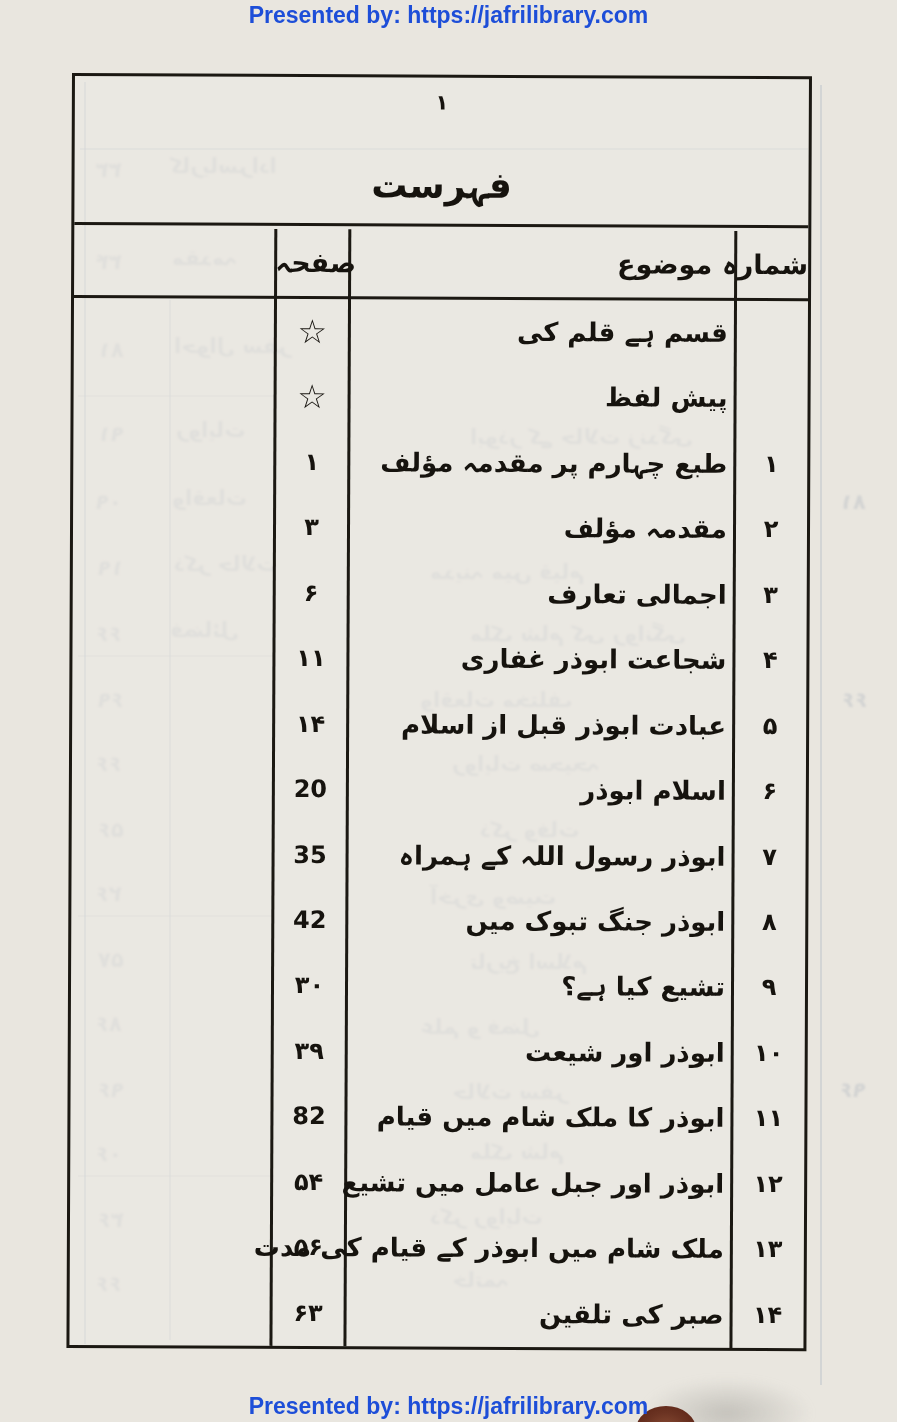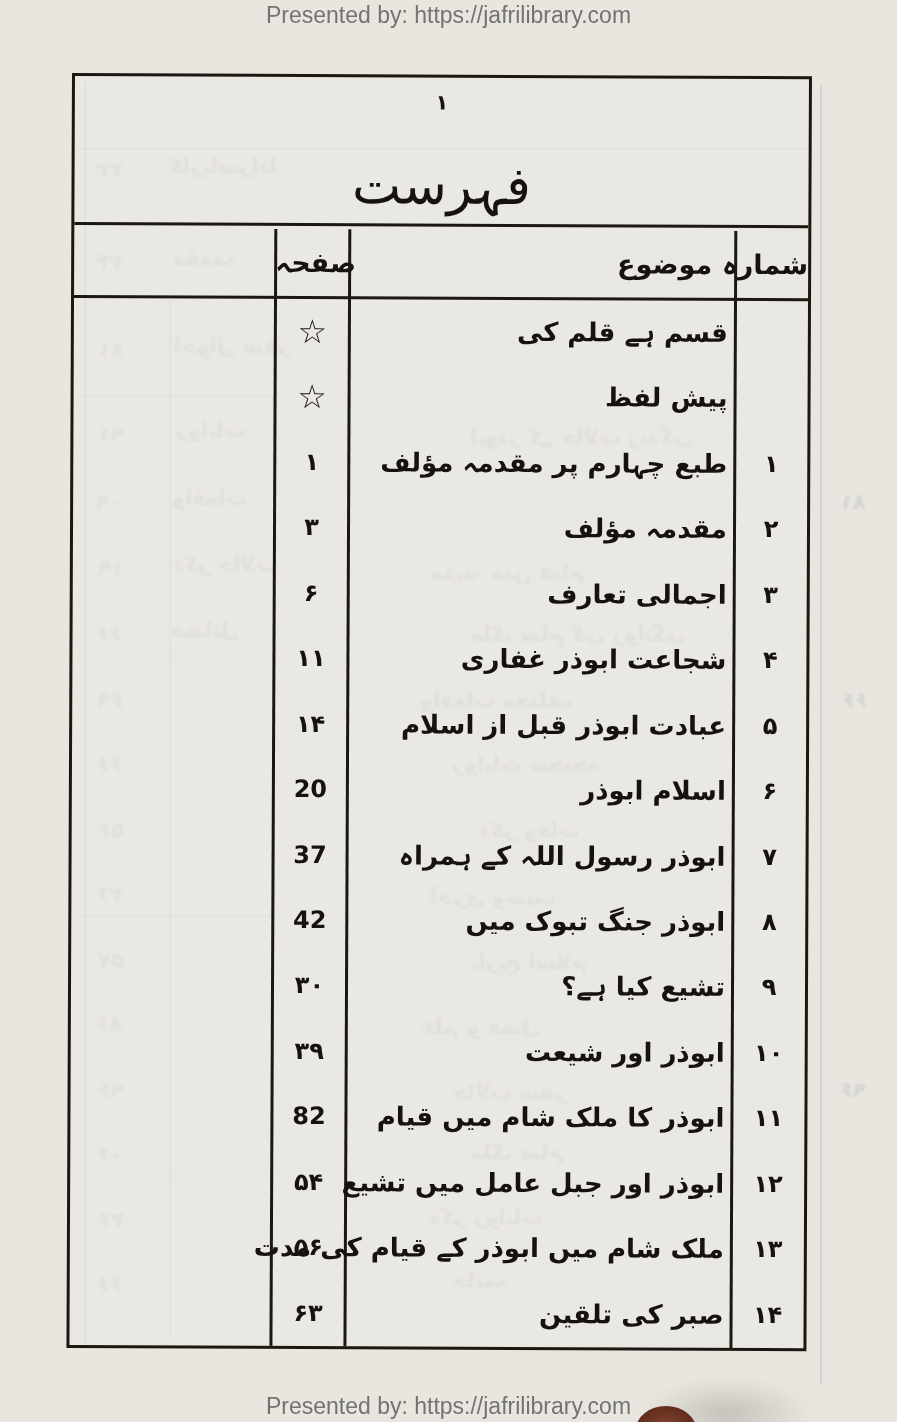--- a/index.html
+++ b/index.html
@@ -11,22 +11,22 @@
       radial-gradient(500px 150px at 660px 1395px, rgba(252,251,248,.85), rgba(252,251,248,0) 70%),
       radial-gradient(430px 330px at 30px 30px, rgba(151,128,88,.22), rgba(151,128,88,0) 72%),
       radial-gradient(300px 700px at 897px 500px, rgba(160,150,130,.10), rgba(160,150,130,0) 75%),
       linear-gradient(128deg,#dccfb8 0%,#e5ddcd 10%,#eae7e0 28%,#ecover 40%,#ebe9e3 55%,#eae7e0 75%,#e8e4db 100%);
     background-color:#e9e6df;
   }
   .urdu{font-family:"DejaVu Sans",sans-serif;}
   
   .watermark{
     position:absolute;left:50%;transform:translateX(-50%);
-    font-family:"Liberation Sans",sans-serif;font-size:23px;font-weight:400;
-    color:#737373;white-space:nowrap;
+    font-family:"Liberation Sans",sans-serif;font-size:23px;font-weight:700;
+    color:#1d4ed8;white-space:nowrap;
   }
   .watermark.top{top:2px;}
   .watermark.bottom{top:1393px;}
   
   .ghost-layer{position:absolute;inset:0;pointer-events:none;}
   .gline{position:absolute;background:#b9c0c9;}
   .ghost{
     position:absolute;color:#a9b1bc;opacity:.34;filter:blur(1.1px);
     transform:scaleX(-1);font-size:21px;font-weight:700;white-space:nowrap;direction:rtl;
   }
@@ -37,21 +37,21 @@
     background:rgba(235,233,228,.55);
     transform:rotate(0.25deg);transform-origin:top left;
   }
   .title-row{
     position:absolute;top:0;left:0;right:0;height:149px;
     border-bottom:3px solid #1b1812;
     display:flex;flex-direction:column;align-items:center;justify-content:center;
     padding-top:8px;box-sizing:border-box;
   }
   .page-mark{font-size:21px;font-weight:700;line-height:20px;}
-  .title{font-size:52px;font-weight:400;line-height:64px;direction:rtl;margin-top:41px;}
+  .title{font-size:36px;font-weight:700;line-height:64px;direction:rtl;margin-top:41px;}
   .header-row{
     position:absolute;top:152px;left:0;right:0;height:67px;
     border-bottom:3px solid #1b1812;
   }
   .h-cell{position:absolute;top:0;height:67px;line-height:67px;font-size:27px;font-weight:700;direction:rtl;}
   .h-page{left:202px;width:80px;text-align:center;}
   .h-topic{left:282px;width:356px;text-align:right;}
   .h-serial{left:662px;width:72px;text-align:center;}
   .vline{position:absolute;top:152px;bottom:0;width:3px;background:#1b1812;}
   .vl-a{left:200px;}
@@ -188,21 +188,21 @@
           <div class="c-page urdu">۱۴</div>
           <div class="c-topic urdu">عبادت ابوذر قبل از اسلام</div>
           <div class="c-serial urdu">۵</div>
         </div>
         <div class="trow" style="top: 458.08px;">
           <div class="c-page urdu">20</div>
           <div class="c-topic urdu">اسلام ابوذر</div>
           <div class="c-serial urdu">۶</div>
         </div>
         <div class="trow" style="top: 523.52px;">
-          <div class="c-page urdu">37</div>
+          <div class="c-page urdu">35</div>
           <div class="c-topic urdu">ابوذر رسول اللہ کے ہمراہ</div>
           <div class="c-serial urdu">۷</div>
         </div>
         <div class="trow" style="top: 588.96px;">
           <div class="c-page urdu">42</div>
           <div class="c-topic urdu">ابوذر جنگ تبوک میں</div>
           <div class="c-serial urdu">۸</div>
         </div>
         <div class="trow" style="top: 654.4px;">
           <div class="c-page urdu">۳۰</div>

